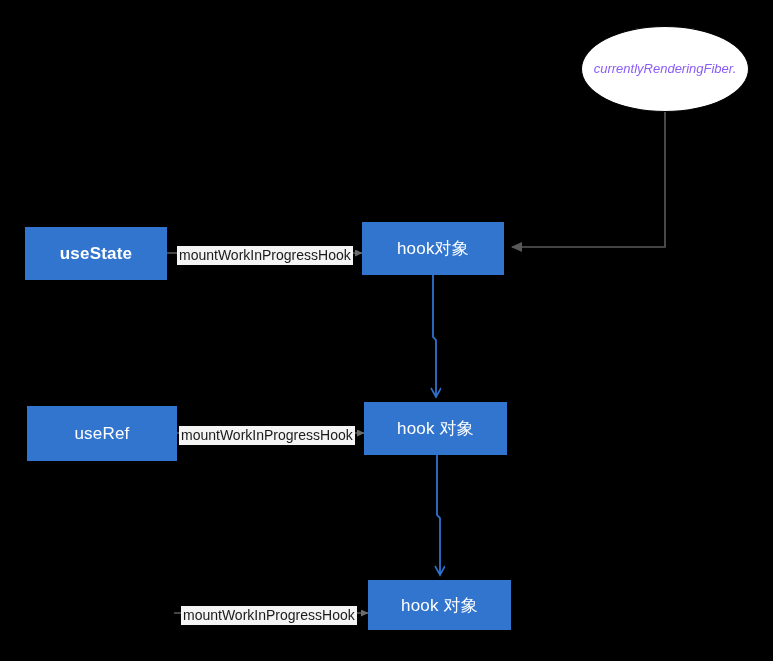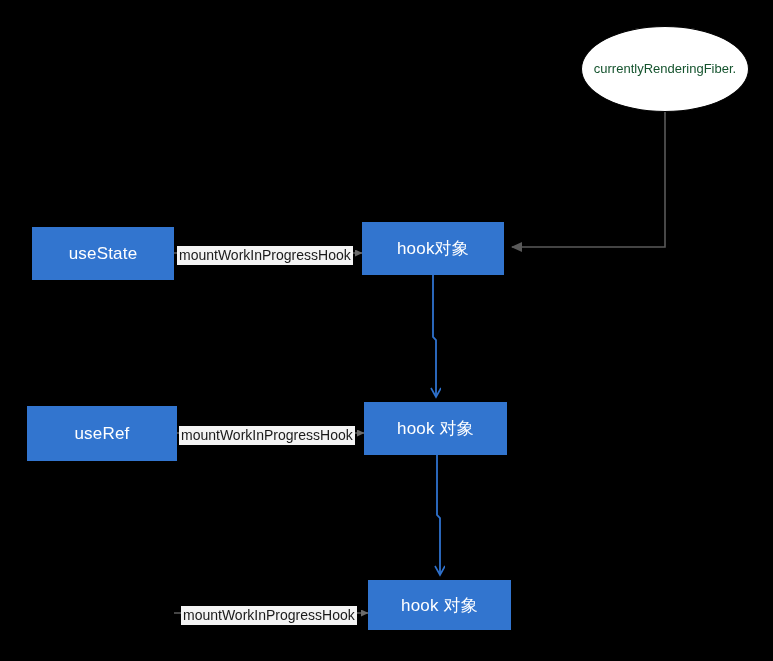--- a/index.html
+++ b/index.html
@@ -24,28 +24,29 @@
     justify-content: center;
     font-size: 17px;
     letter-spacing: 0.2px;
     box-sizing: border-box;
   }
   .ellipse {
     position: absolute;
     background: #ffffff;
     border: 1px solid #000000;
     border-radius: 50%;
-    color: #14532d;
+    color: #8b5cf6;
     display: flex;
     align-items: center;
     justify-content: center;
     text-align: center;
     font-size: 13px;
     line-height: 1.35;
     box-sizing: border-box;
+    font-style: italic;
   }
   .edge-label {
     position: absolute;
     background: #f4f4f4;
     color: #1a1a1a;
     font-size: 14px;
     white-space: nowrap;
     padding: 1px 2px;
     box-sizing: border-box;
     line-height: 1.2;
@@ -92,21 +93,21 @@
     <line x1="174" y1="613" x2="186" y2="613" stroke="#6b6b6b" stroke-width="1.3"></line>
     <line x1="348" y1="613" x2="368" y2="613" stroke="#6b6b6b" stroke-width="1.3" marker-end="url(#arrow-gray-small)"></line>
   </svg>
 
   <div class="ellipse" style="left:581px; top:26px; width:168px; height:86px;">
     <div>
       <div>currentlyRenderingFiber.</div>
     </div>
   </div>
 
-  <div class="node-box" style="left:32px; top:227px; width:142px; height:53px;">
+  <div class="node-box" style="left:25px; top:227px; width:142px; height:53px;font-weight:bold;">
     <span>useState</span>
   </div>
 
   <div class="node-box" style="left:27px; top:406px; width:150px; height:55px;">
     <span>useRef</span>
   </div>
 
 
   <div class="node-box" style="left:362px; top:222px; width:142px; height:53px;justify-content:center;">
     <span>hook对象</span>

